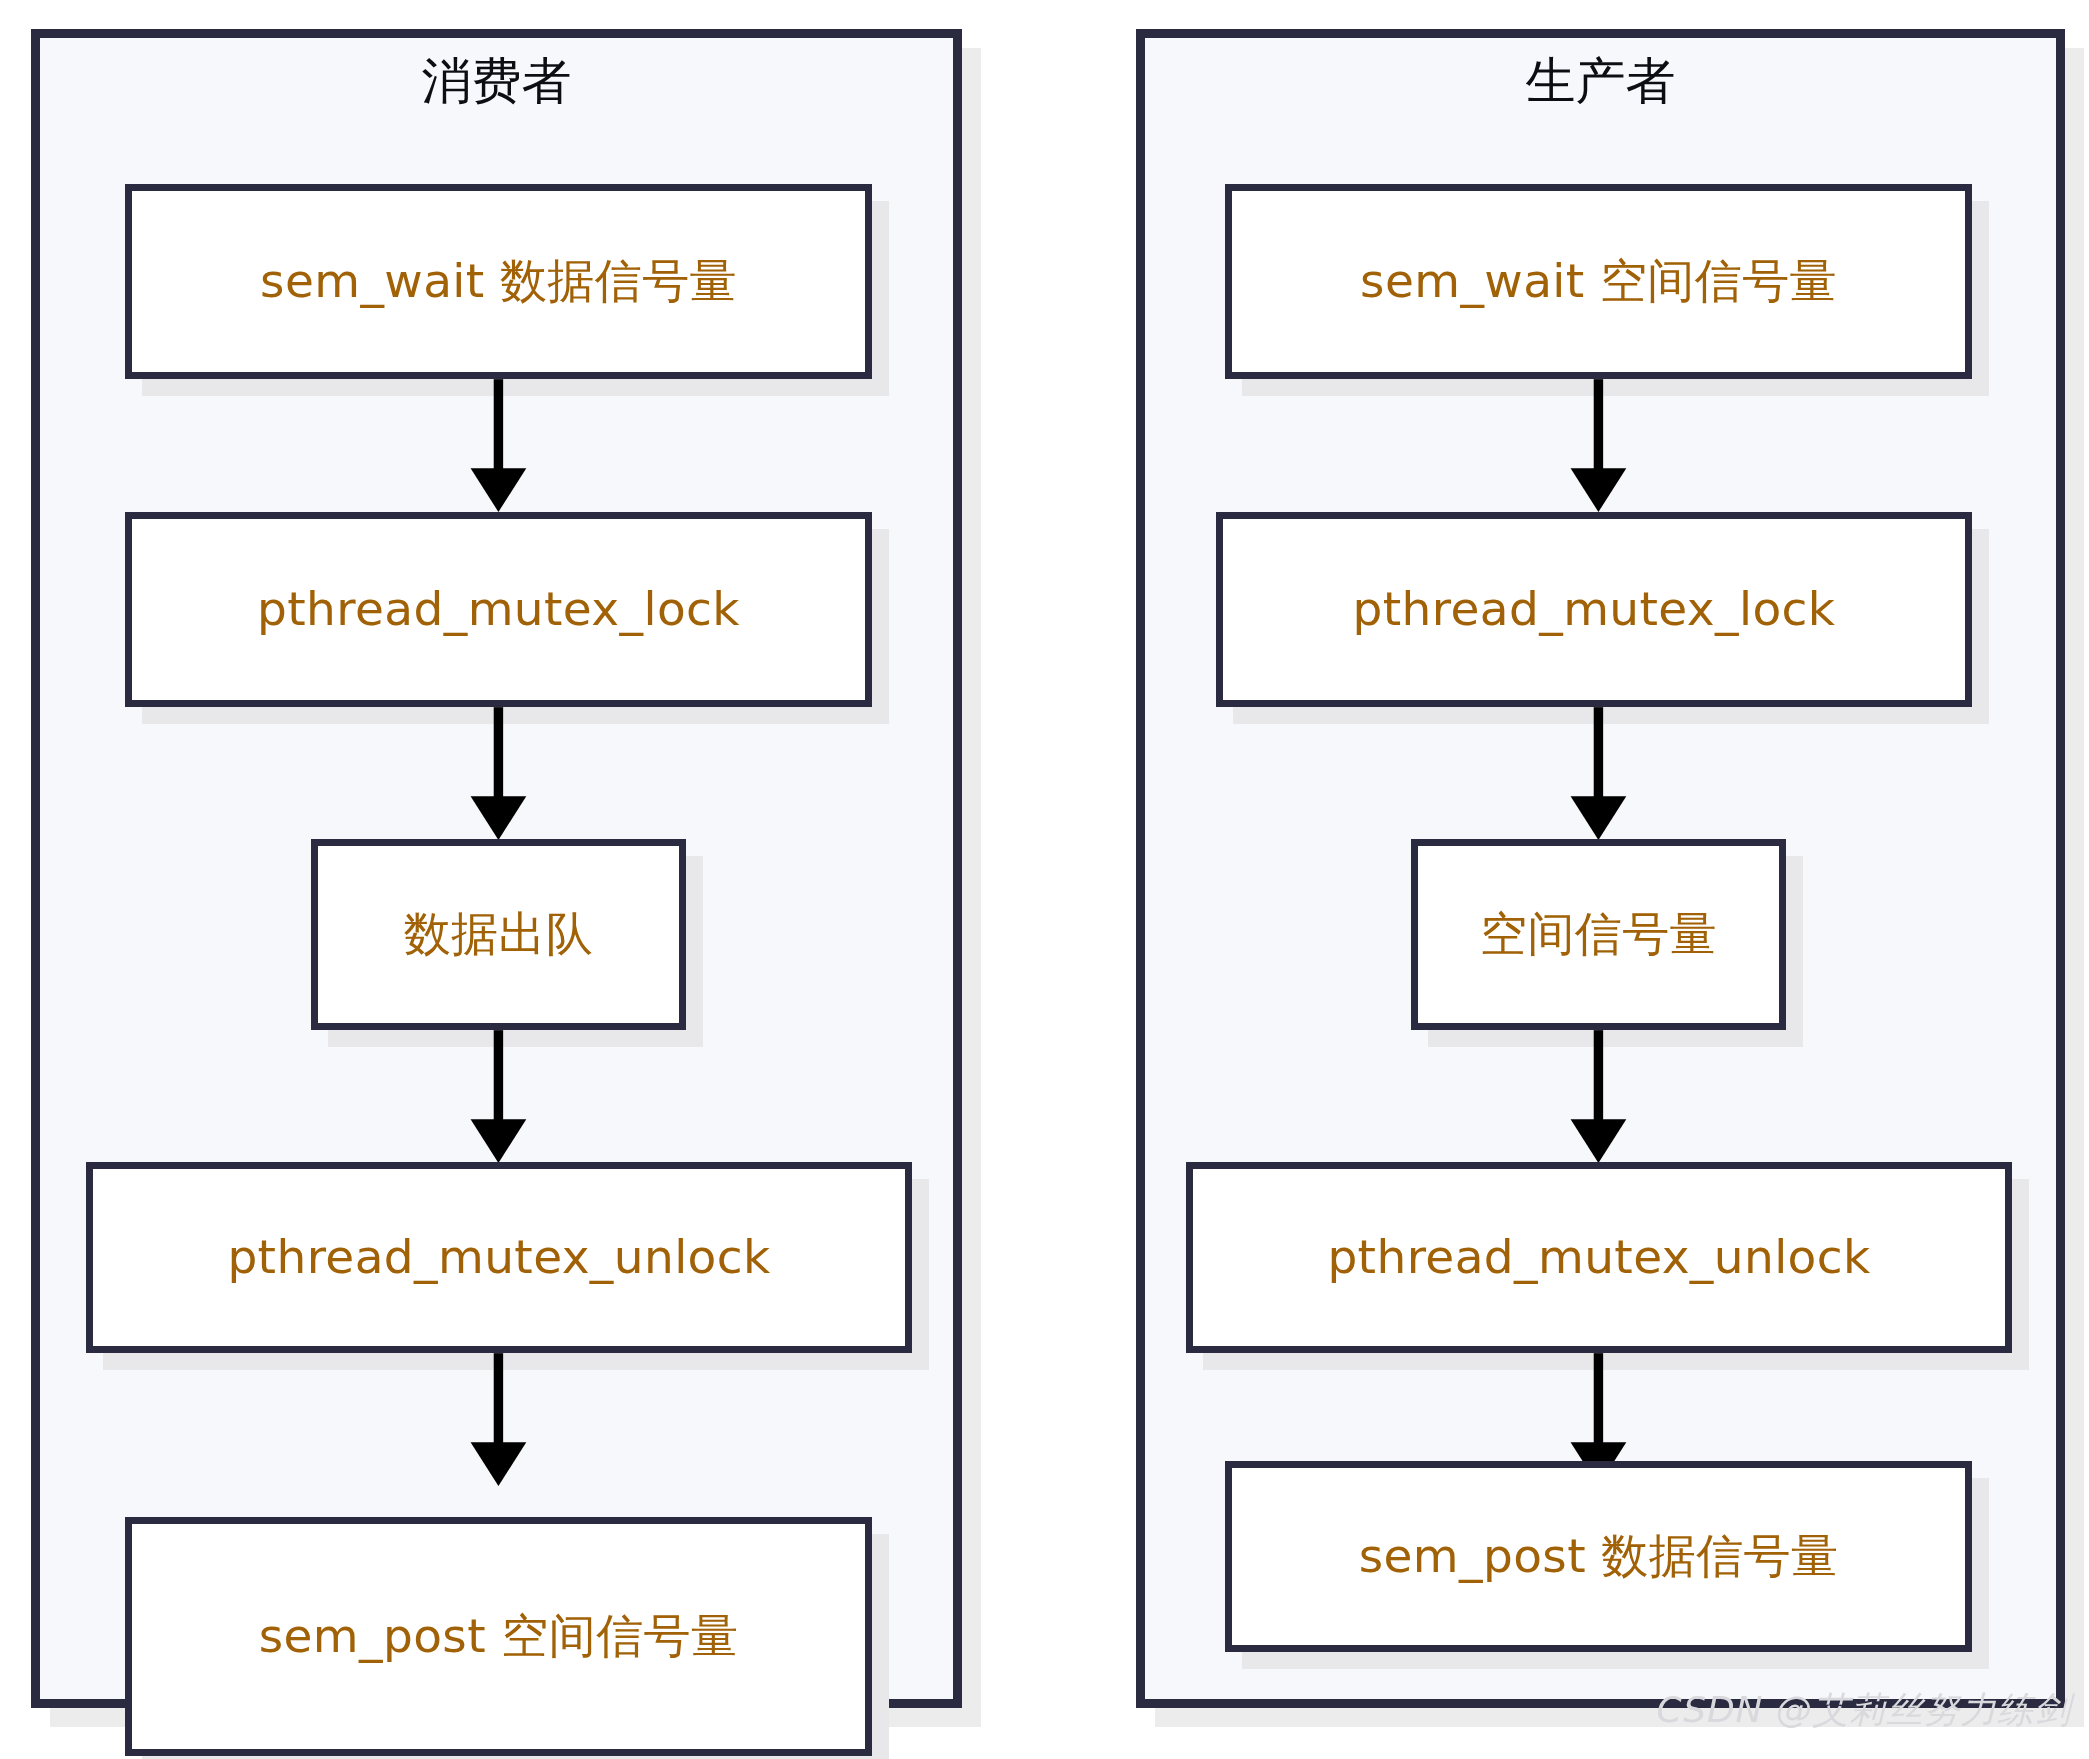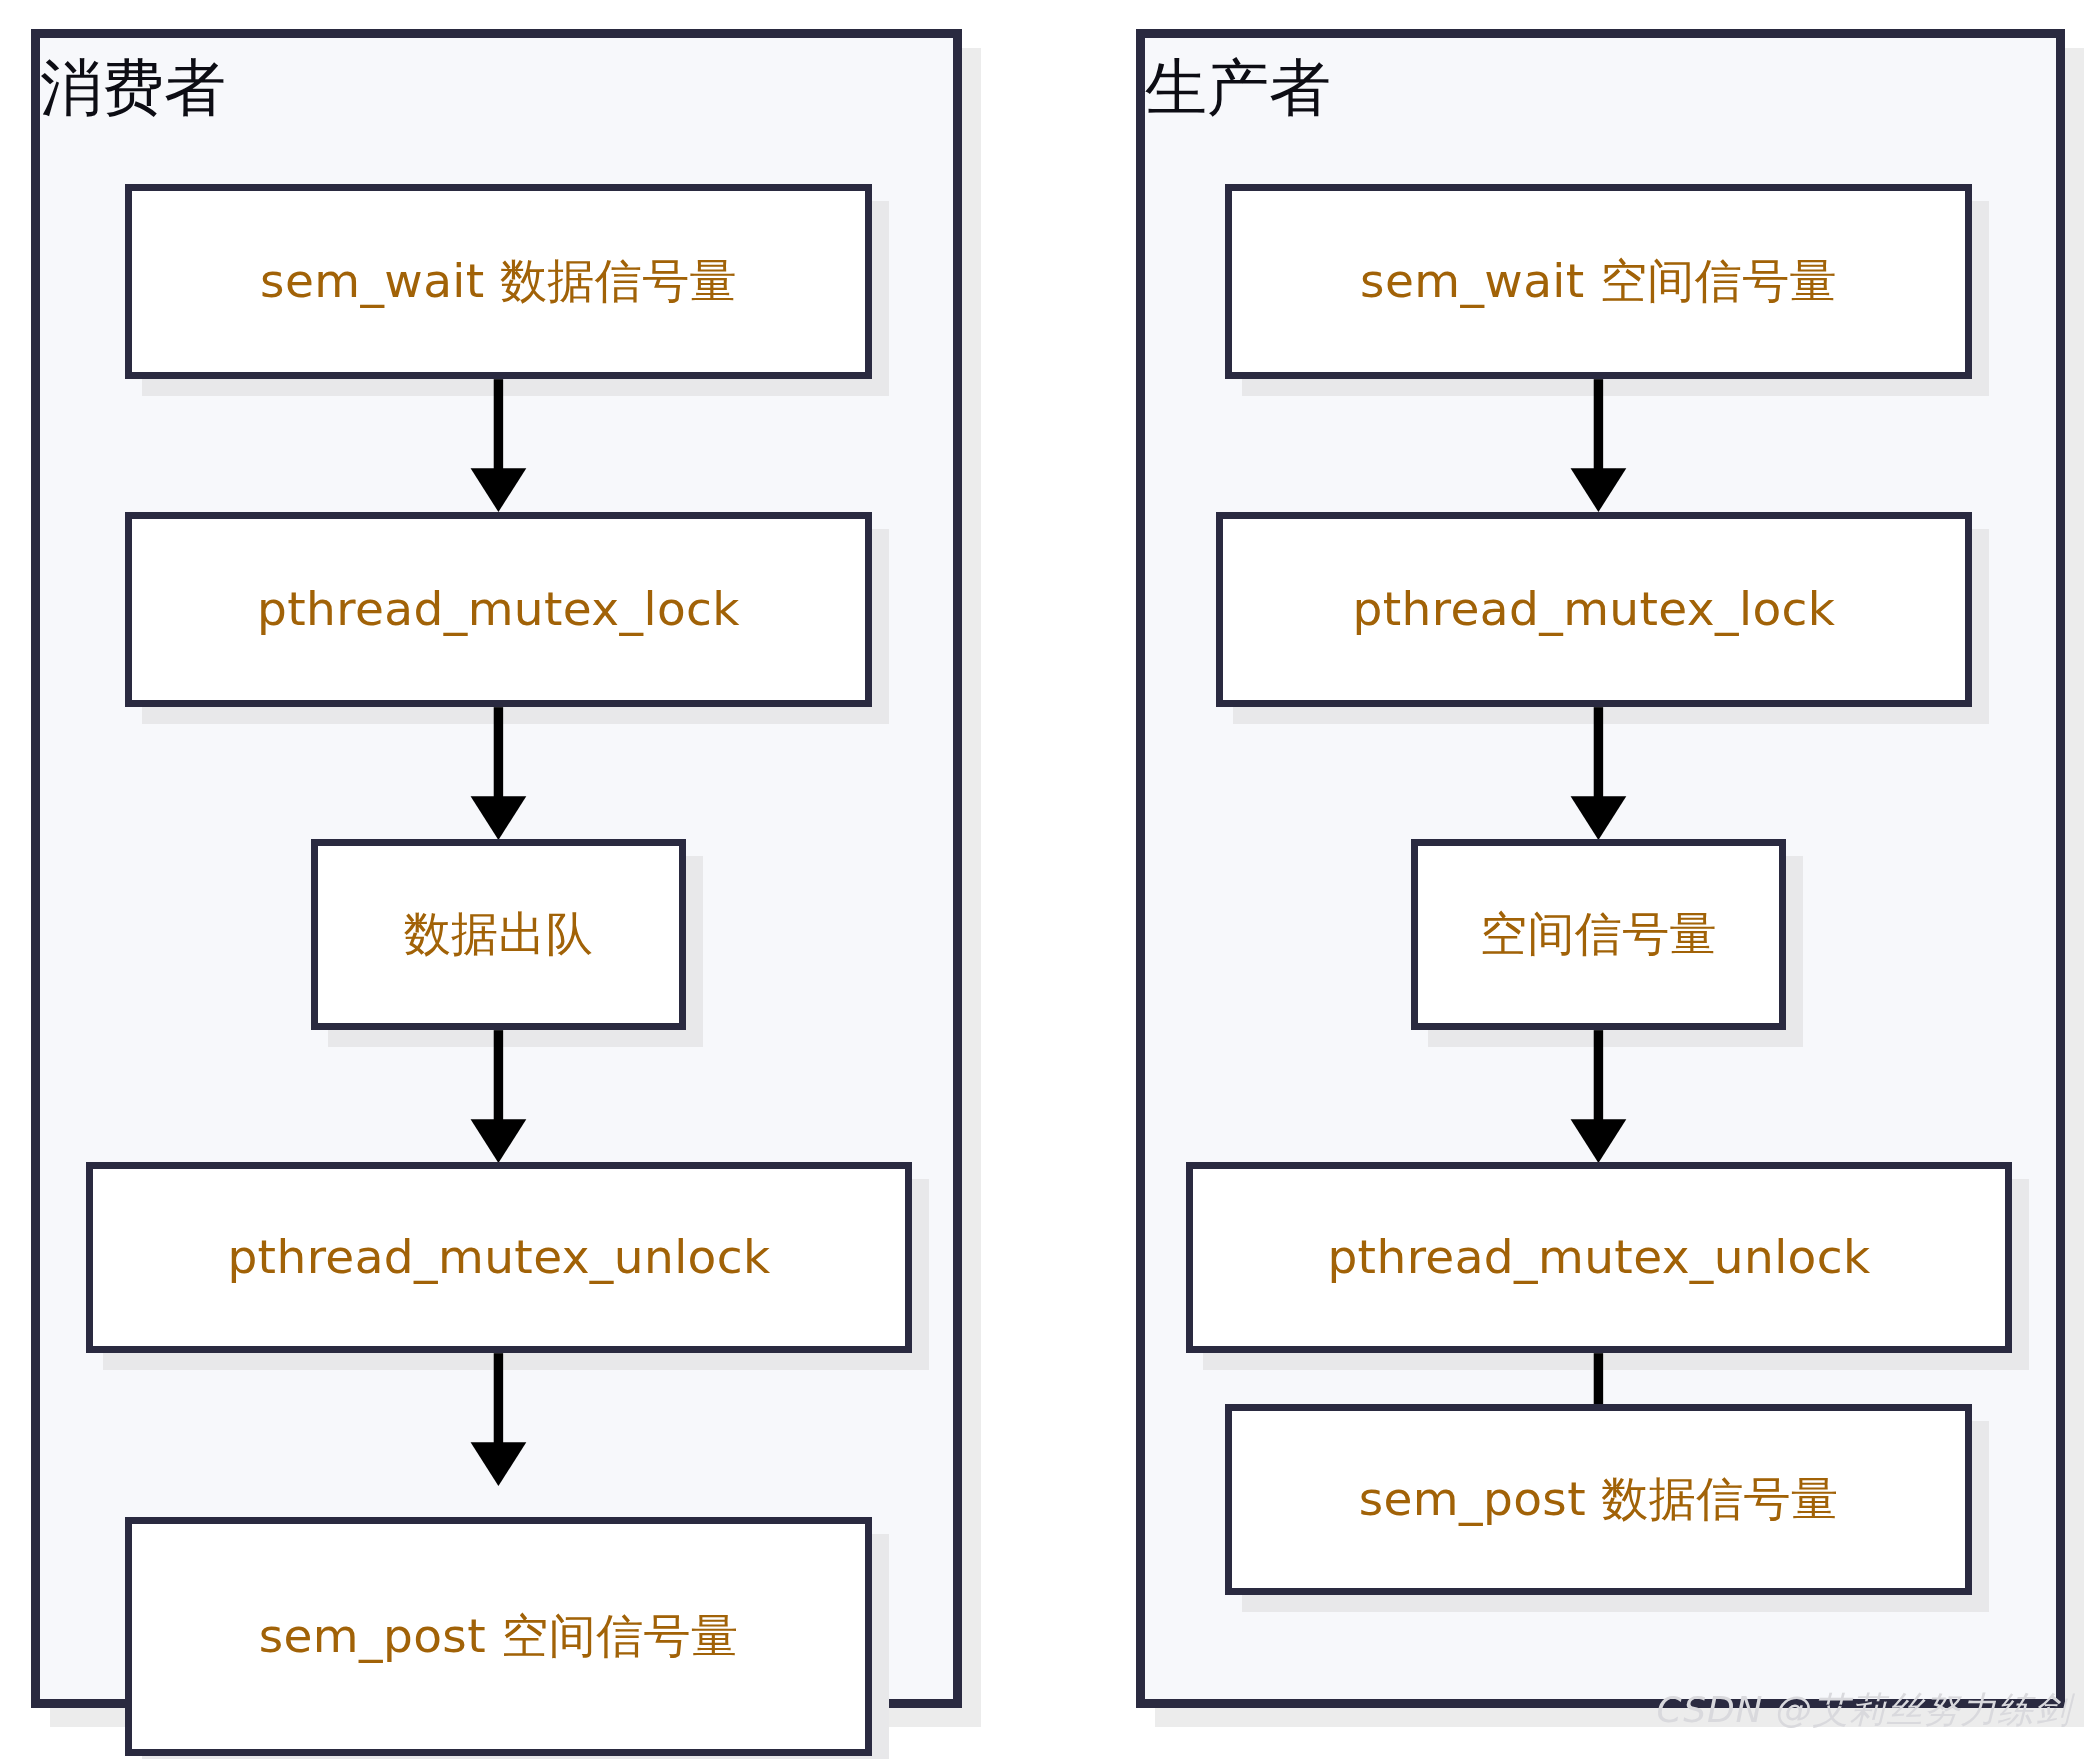--- a/index.html
+++ b/index.html
@@ -28,21 +28,22 @@
     box-shadow: 19px 19px 0 0 #ececec;
   }
   #lane-consumer { left: 31px;  top: 29px; width: 931px; height: 1679px; }
   #lane-producer { left: 1136px; top: 29px; width: 929px; height: 1679px; }
 
   .lane-title {
     position: absolute;
     left: 0;
     right: 0;
     top: 15.5px;
-    font-size: 62px;
+    text-align: center;
+    font-size: 50px;
     line-height: 1.1;
     color: #0d0d14;
     font-family: "DejaVu Sans", "Liberation Sans", sans-serif;
     white-space: nowrap;
   }
 
   
   .node {
     position: absolute;
     box-sizing: border-box;
@@ -182,20 +183,20 @@
     <span class="node-label">pthread_mutex_unlock</span>
   </div>
 
   <div class="arrow" style="left:1568px; top:1353px; height:134px;">
     <svg width="60" height="134" viewBox="0 0 70 156" aria-hidden="true">
       <rect x="30" y="0" width="11" height="108" fill="#000000"></rect>
       <polygon points="3,104 68,104 35.5,155" fill="#000000"></polygon>
     </svg>
   </div>
 
-  <div class="node" style="left:1225px; top:1404px; width:747px; height:191px;">
+  <div class="node" style="left:1225px; top:1461px; width:747px; height:191px;">
     <span class="node-label">sem_post 数据信号量</span>
   </div>
 
   <div id="watermark">CSDN @艾莉丝努力练剑</div>
 
 </div>
 
 
 </body></html>

